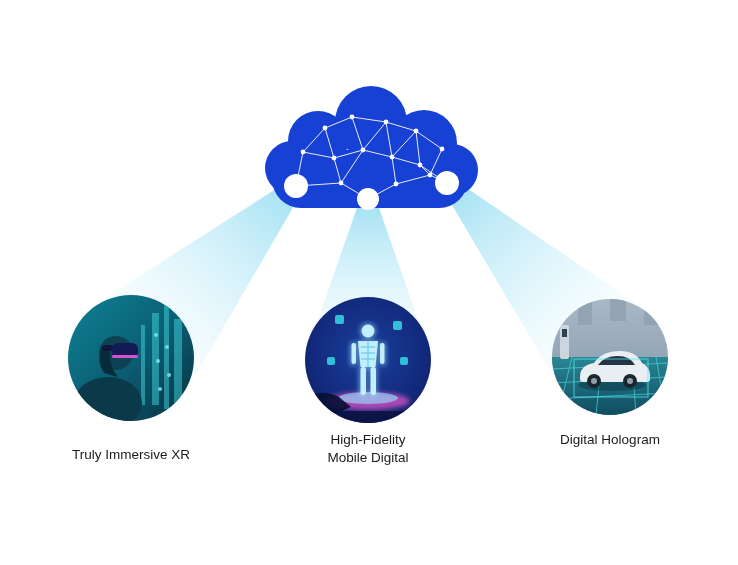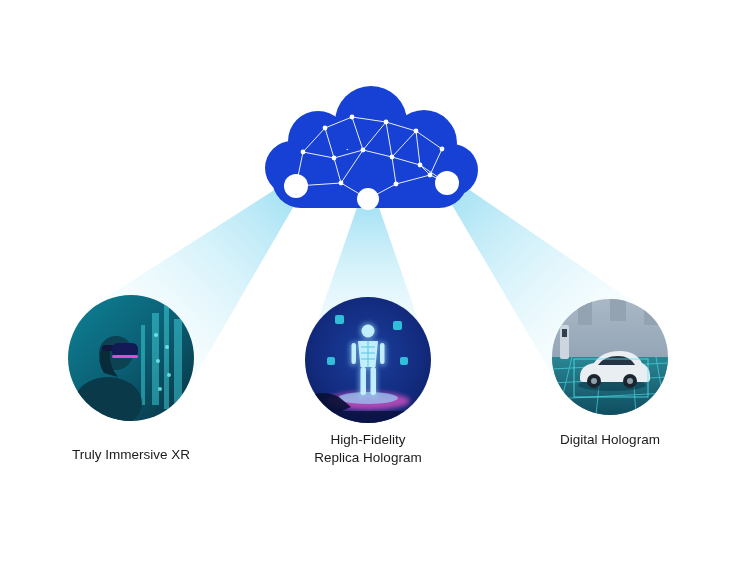--- a/index.html
+++ b/index.html
@@ -262,18 +262,18 @@
         <circle cx="78" cy="82" r="3" fill="#8fa0ad"></circle>
       </g>
       <rect x="22" y="60" width="74" height="38" fill="none" stroke="#55e6ef" opacity="0.8"></rect>
     </svg>
   </div>
 
   <div class="label label-xr">Truly Immersive XR</div>
 
   <div class="label label-holo">
     <div>High-Fidelity</div>
-    <div>Replica Hologram</div>
+    <div>Mobile Digital</div>
   </div>
 
   <div class="label label-replica">Digital Hologram</div>
 
 </div>
 
 </body></html>

